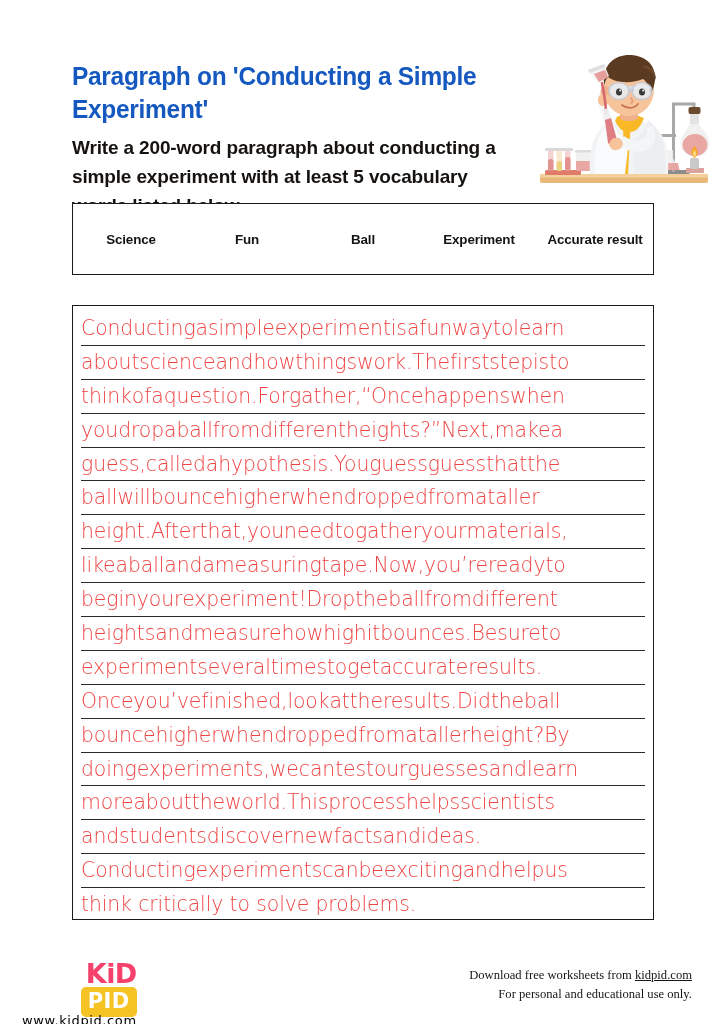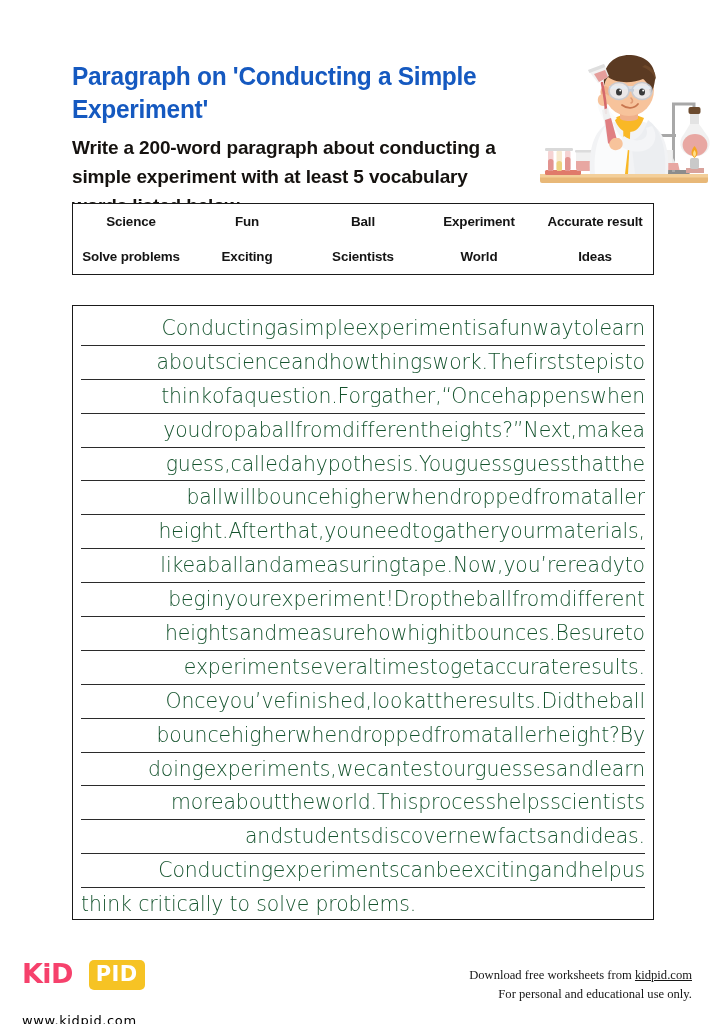--- a/index.html
+++ b/index.html
@@ -94,26 +94,26 @@
 
   .writing-inner {
     padding: 6px 8px 0 8px;
   }
 
   .ruled-line {
     height: 33.9px;
     line-height: 33.9px;
     border-bottom: 1.4px solid #2b2b2b;
     font-size: 20.4px;
-    color: #14532d;
+    color: #ef4444;
     letter-spacing: -0.1px;
     white-space: nowrap;
     overflow: hidden;
     display: flex;
-    justify-content: flex-end;
+    justify-content: flex-start;
     font-family: "DejaVu Sans", sans-serif;
     font-weight: 300;
   }
   .ruled-line.justified > span { display: inline-block; }
   .ruled-line.last {
     display: block;
   }
 
   
   .footer {
@@ -124,22 +124,23 @@
     height: 72px;
   }
 
   .logo-wrap {
     position: absolute;
     left: 22px;
     top: 8px;
   }
   .logo-mark {
     display: flex;
-    align-items: flex-start;
+    align-items: flex-end;
     height: 29px;
+    flex-direction: column;
   }
   .logo-kid {
     color: #f6416c;
     font-size: 27px;
     font-weight: bold;
     letter-spacing: -0.6px;
     line-height: 1;
     font-family: "DejaVu Sans", sans-serif;
   }
   .logo-pid {
@@ -274,27 +275,20 @@
 <div class="vocab-box">
   <table class="vocab-table">
     <tbody>
       <tr>
         <td>Science</td>
         <td>Fun</td>
         <td>Ball</td>
         <td>Experiment</td>
         <td>Accurate result</td>
       </tr>
-      <tr>
-        <td>Solve problems</td>
-        <td>Exciting</td>
-        <td>Scientists</td>
-        <td>World</td>
-        <td>Ideas</td>
-      </tr>
     </tbody>
   </table>
 </div>
 
 <div class="writing-box">
   <div class="writing-inner" id="ruled-lines">
       <div class="ruled-line justified">
         <span>Conducting</span>
         <span>a</span>
         <span>simple</span>

